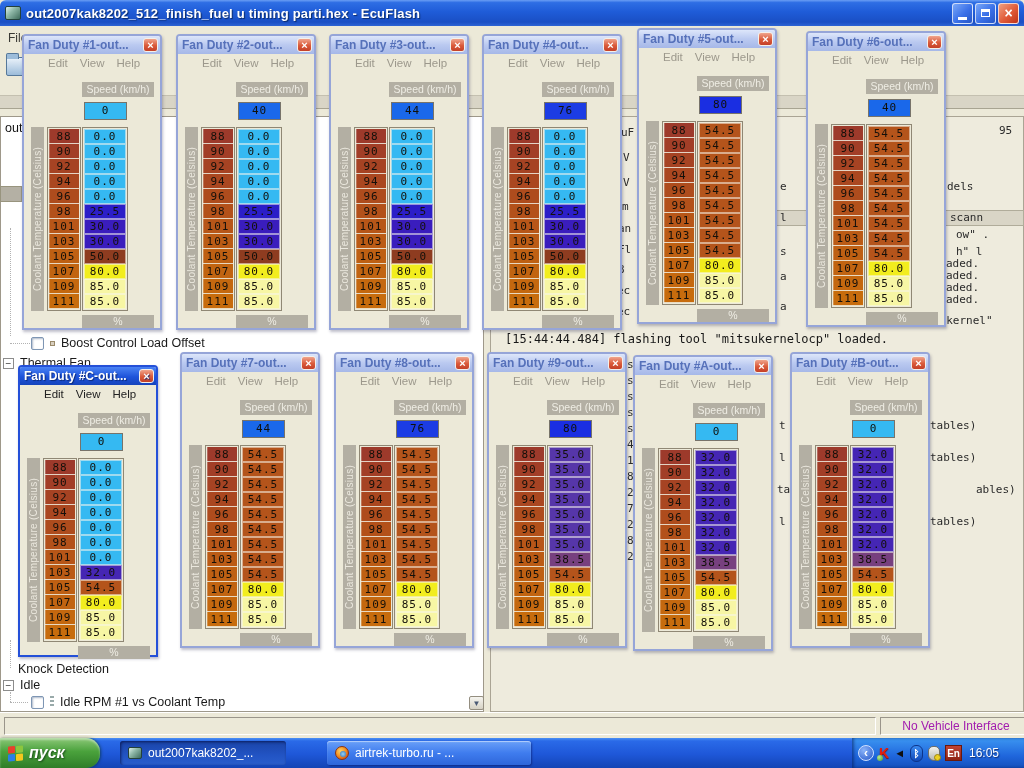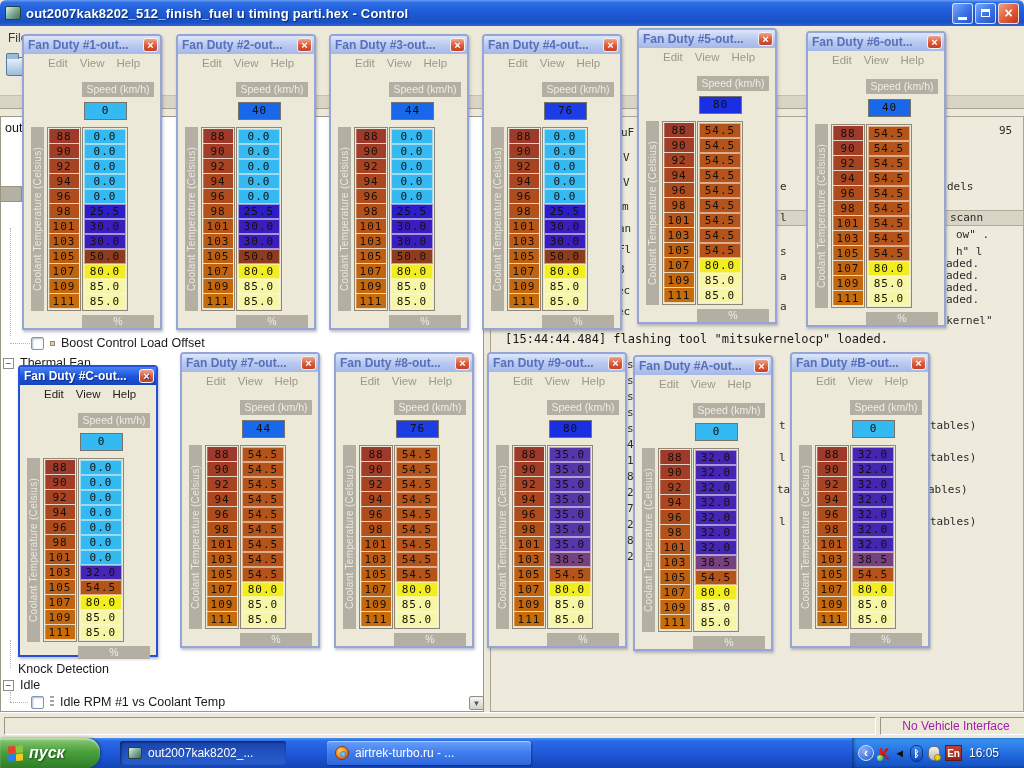--- a/index.html
+++ b/index.html
@@ -140,21 +140,21 @@
     background:#ecd022; border:1px solid #9a8410; }
   .tray-lang { width:17px; height:16px; background:linear-gradient(180deg,#c04434,#8e2416);
     border:1px solid #6a180c; color:#fff; font-size:10px; font-weight:bold; text-align:center; line-height:15px; }
   .tray-clock { color:#fff; font-size:12px; margin-left:2px; text-shadow:1px 1px 1px #10307a; }
 </style>
 </head>
 <body>
 
 <div class="app-titlebar">
   <span class="app-icon"></span>
-  <span class="app-title">out2007kak8202_512_finish_fuel u timing parti.hex - Control</span>
+  <span class="app-title">out2007kak8202_512_finish_fuel u timing parti.hex - EcuFlash</span>
   <span class="caption-btns">
     <span class="cap-btn">
         <i class="glyph-min"></i>
       </span>
     <span class="cap-btn">
         <i class="glyph-restore"></i>
       </span>
     <span class="cap-btn close"><span>×</span></span>
   </span>
 </div>
@@ -237,21 +237,21 @@
     <span class="frag" style="left: 627px; top: 502px;">7</span>
     <span class="frag" style="left: 627px; top: 518px;">2</span>
     <span class="frag" style="left: 627px; top: 534px;">8</span>
     <span class="frag" style="left: 627px; top: 550px;">2</span>
     <span class="frag" style="left: 779px; top: 419px;">t</span>
     <span class="frag" style="left: 779px; top: 451px;">l</span>
     <span class="frag" style="left: 777px; top: 483px;">ta</span>
     <span class="frag" style="left: 779px; top: 515px;">l</span>
     <span class="frag" style="left: 930px; top: 419px;">tables)</span>
     <span class="frag" style="left: 930px; top: 451px;">tables)</span>
-    <span class="frag" style="left: 928px; top: 483px;">ables)</span>
+    <span class="frag" style="left: 928px; top: 483px; padding-left: 48px;">ables)</span>
     <span class="frag" style="left: 930px; top: 515px;">tables)</span>
   </div>
 
 <div id="fan-windows">
   <div class="fdw" style="left: 22px; top: 34px;">
     <div class="fdw-title">
       <span class="fdw-title-text">Fan Duty #1-out...</span>
       <span class="fdw-close">×</span>
     </div>
     <div class="fdw-menu">

